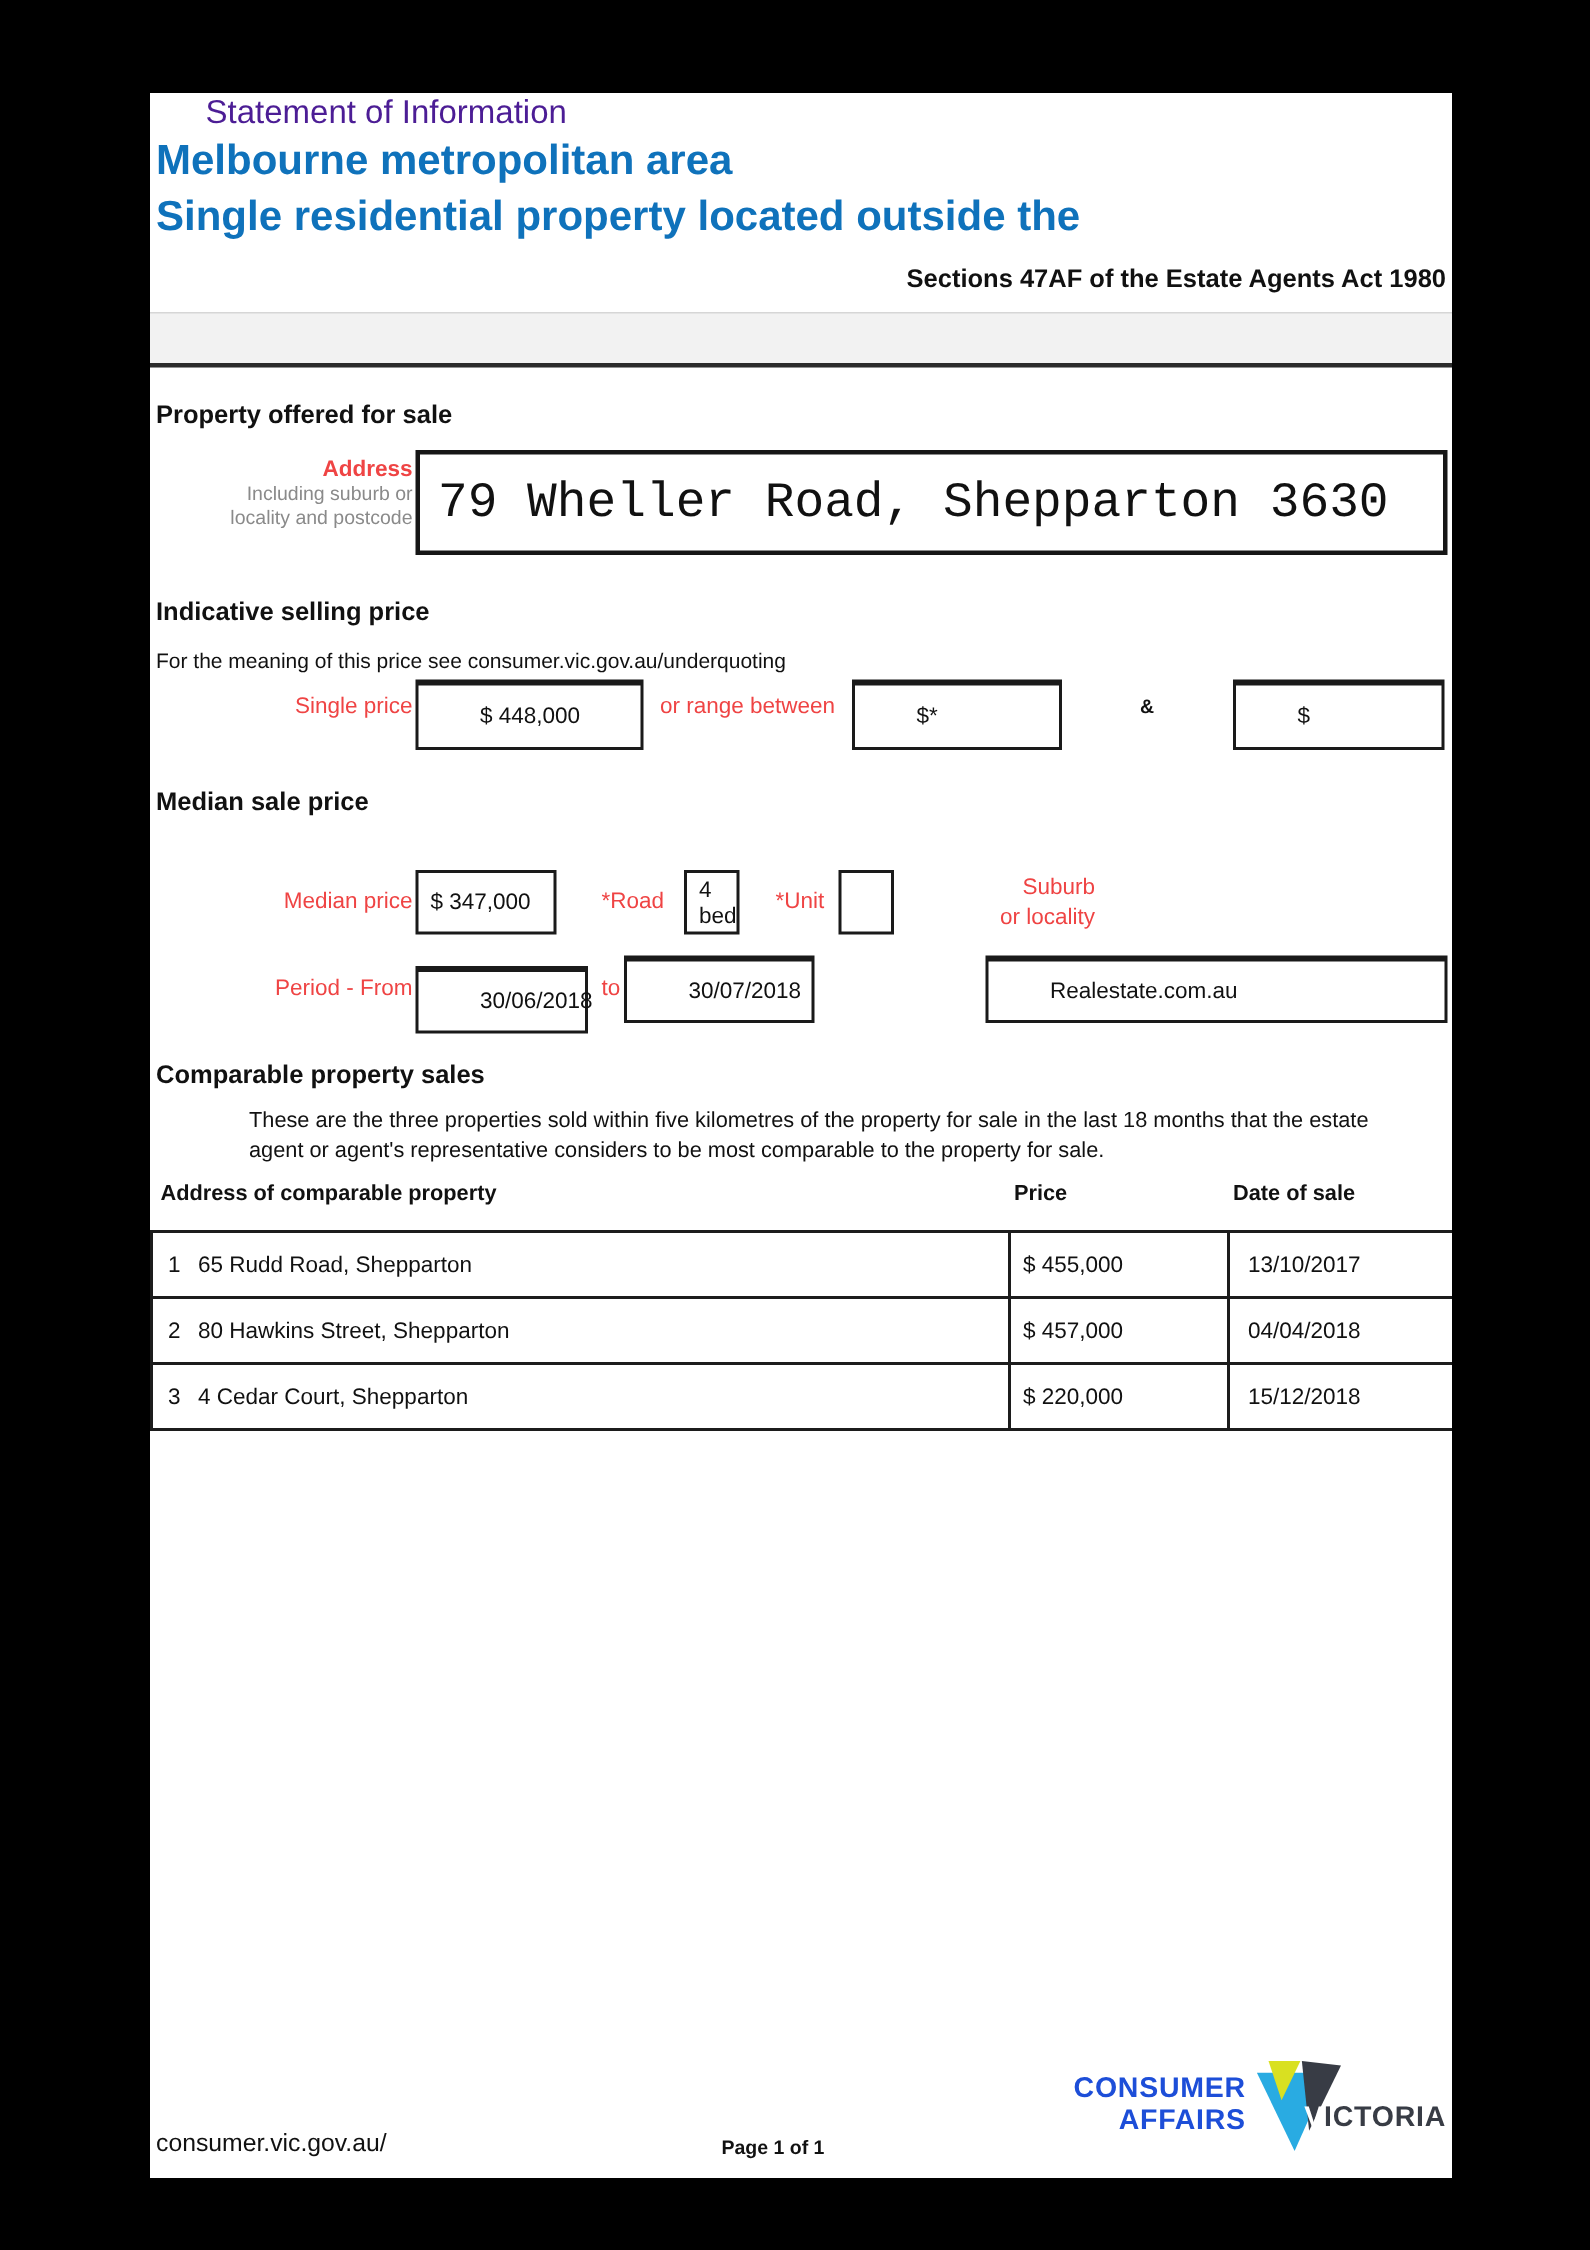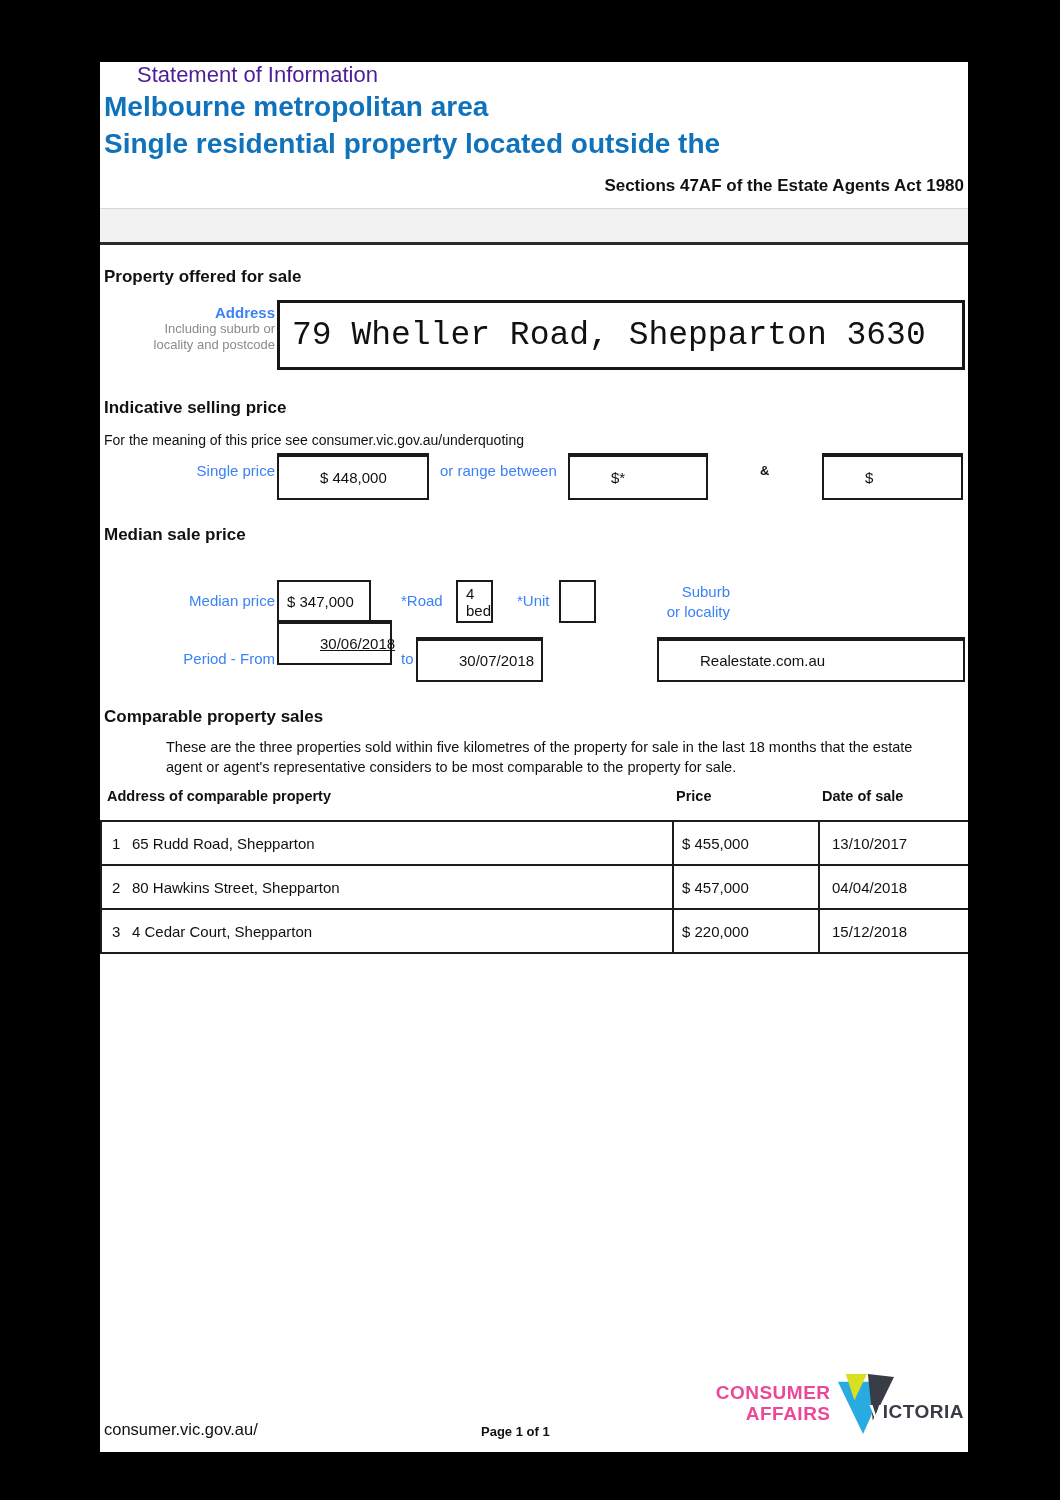--- a/index.html
+++ b/index.html
@@ -11,41 +11,41 @@
     position:absolute;left:100px;top:62px;width:868px;height:1390px;
     background:#fff;overflow:hidden;
   }
   .abs{position:absolute;}
   .eyebrow{left:4px;top:0px;font-size:22px;color:#4c1d95;margin-left:33px;}
   .doc-title{left:4px;top:26px;font-size:28px;line-height:37px;font-weight:bold;color:#0f72bb;}
   .act-ref{right:4px;top:114px;font-size:17px;font-weight:bold;}
   .band{left:0;top:146px;width:868px;height:37px;background:#f2f2f2;
         border-top:1px solid #d6d6d6;border-bottom:3px solid #2b2b2b;box-sizing:border-box;}
   .h-section{font-size:17px;font-weight:bold;}
-  .lbl{font-size:15px;color:#3b82f6;}
+  .lbl{font-size:15px;color:#ef4444;}
   .sublbl{font-size:13px;color:#8a8a8a;line-height:16px;}
   .box{border:2px solid #1a1a1a;background:#fff;box-sizing:border-box;
        display:flex;align-items:center;font-size:15px;padding-left:8px;}
   .box.tt{border-top-width:4px;padding-left:41px;}
   .addr-box{left:177px;top:238px;width:688px;height:70px;border:3px solid #161616;
        font-family:Liberation Mono, monospace;font-size:33px;padding-left:12px;}
   .note{left:4px;top:370px;font-size:14px;}
   .r-align{text-align:right;}
   .table-wrap{left:0;top:758px;width:866px;border:2px solid #1c1c1c;}
   .trow{display:flex;height:42px;border-bottom:2px solid #1c1c1c;}
   .trow:last-child{border-bottom:none;}
   .tc{display:flex;align-items:center;font-size:15px;box-sizing:border-box;}
   .tc-addr{width:572px;border-right:2px solid #1c1c1c;padding-left:10px;}
   .tc-price{width:146px;border-right:2px solid #1c1c1c;padding-left:8px;}
   .tc-date{width:146px;padding-left:12px;}
   .row-num{width:20px;display:inline-block;}
   .thead-lbl{font-size:14.5px;font-weight:bold;}
   .desc{left:66px;top:675px;width:778px;font-size:14.5px;line-height:20px;}
   .logo{right:4px;top:1312px;display:flex;align-items:flex-start;}
-  .logo-lines{font-size:19px;line-height:21px;font-weight:bold;color:#ec4899;
+  .logo-lines{font-size:19px;line-height:21px;font-weight:bold;color:#1d4ed8;
       text-align:right;letter-spacing:0.5px;padding-top:8px;}
   .logo-mark{margin-left:5px;position:relative;z-index:1;}
   .logo-state{display:block;font-size:19px;font-weight:bold;color:#383c45;
       letter-spacing:0.5px;margin-left:-24px;padding-top:27px;position:relative;z-index:2;}
   .logo-state::first-letter{color:#ffffff;}
   .footer-site{left:4px;top:1358px;font-size:16.5px;}
   .footer-page{left:381px;top:1362px;font-size:13px;font-weight:bold;}
 </style>
 </head>
 <body>
@@ -83,21 +83,21 @@
   <div class="abs lbl" style="left:301px;top:530px;white-space:nowrap;">*Road</div>
   <div class="abs box" style="left:356px;top:518px;width:37px;height:43px;">4 bed</div>
   <div class="abs lbl" style="left:417px;top:530px;white-space:nowrap;">*Unit</div>
   <div class="abs box" style="left:459px;top:518px;width:37px;height:43px;"></div>
   <div class="abs lbl r-align" style="right:238px;top:520px;line-height:20px;white-space:nowrap;">
     <div>Suburb</div>
     <div>or locality</div>
   </div>
 
   <div class="abs lbl" style="right:693px;top:588px;white-space:nowrap;">Period - From</div>
-  <div class="abs box tt" style="left:177px;top:558px;width:115px;height:45px;text-decoration:underline;">30/06/2018</div>
+  <div class="abs box tt" style="left:177px;top:582px;width:115px;height:45px;">30/06/2018</div>
   <div class="abs lbl" style="left:301px;top:588px;">to</div>
   <div class="abs box tt" style="left:316px;top:575px;width:127px;height:45px;">30/07/2018</div>
   <div class="abs lbl" style="right:214px;top:588px;white-space:nowrap;">Source</div>
   <div class="abs box tt" style="left:557px;top:575px;width:308px;height:45px;">Realestate.com.au</div>
 
   <div class="abs h-section" style="left:4px;top:645px;">Comparable property sales</div>
   <div class="abs desc">These are the three properties sold within five kilometres of the property for sale in the last 18 months that the estate agent or agent's representative considers to be most comparable to the property for sale.</div>
 
   <div class="abs thead-lbl" style="left:7px;top:726px;">Address of comparable property</div>
   <div class="abs thead-lbl" style="left:576px;top:726px;">Price</div>

